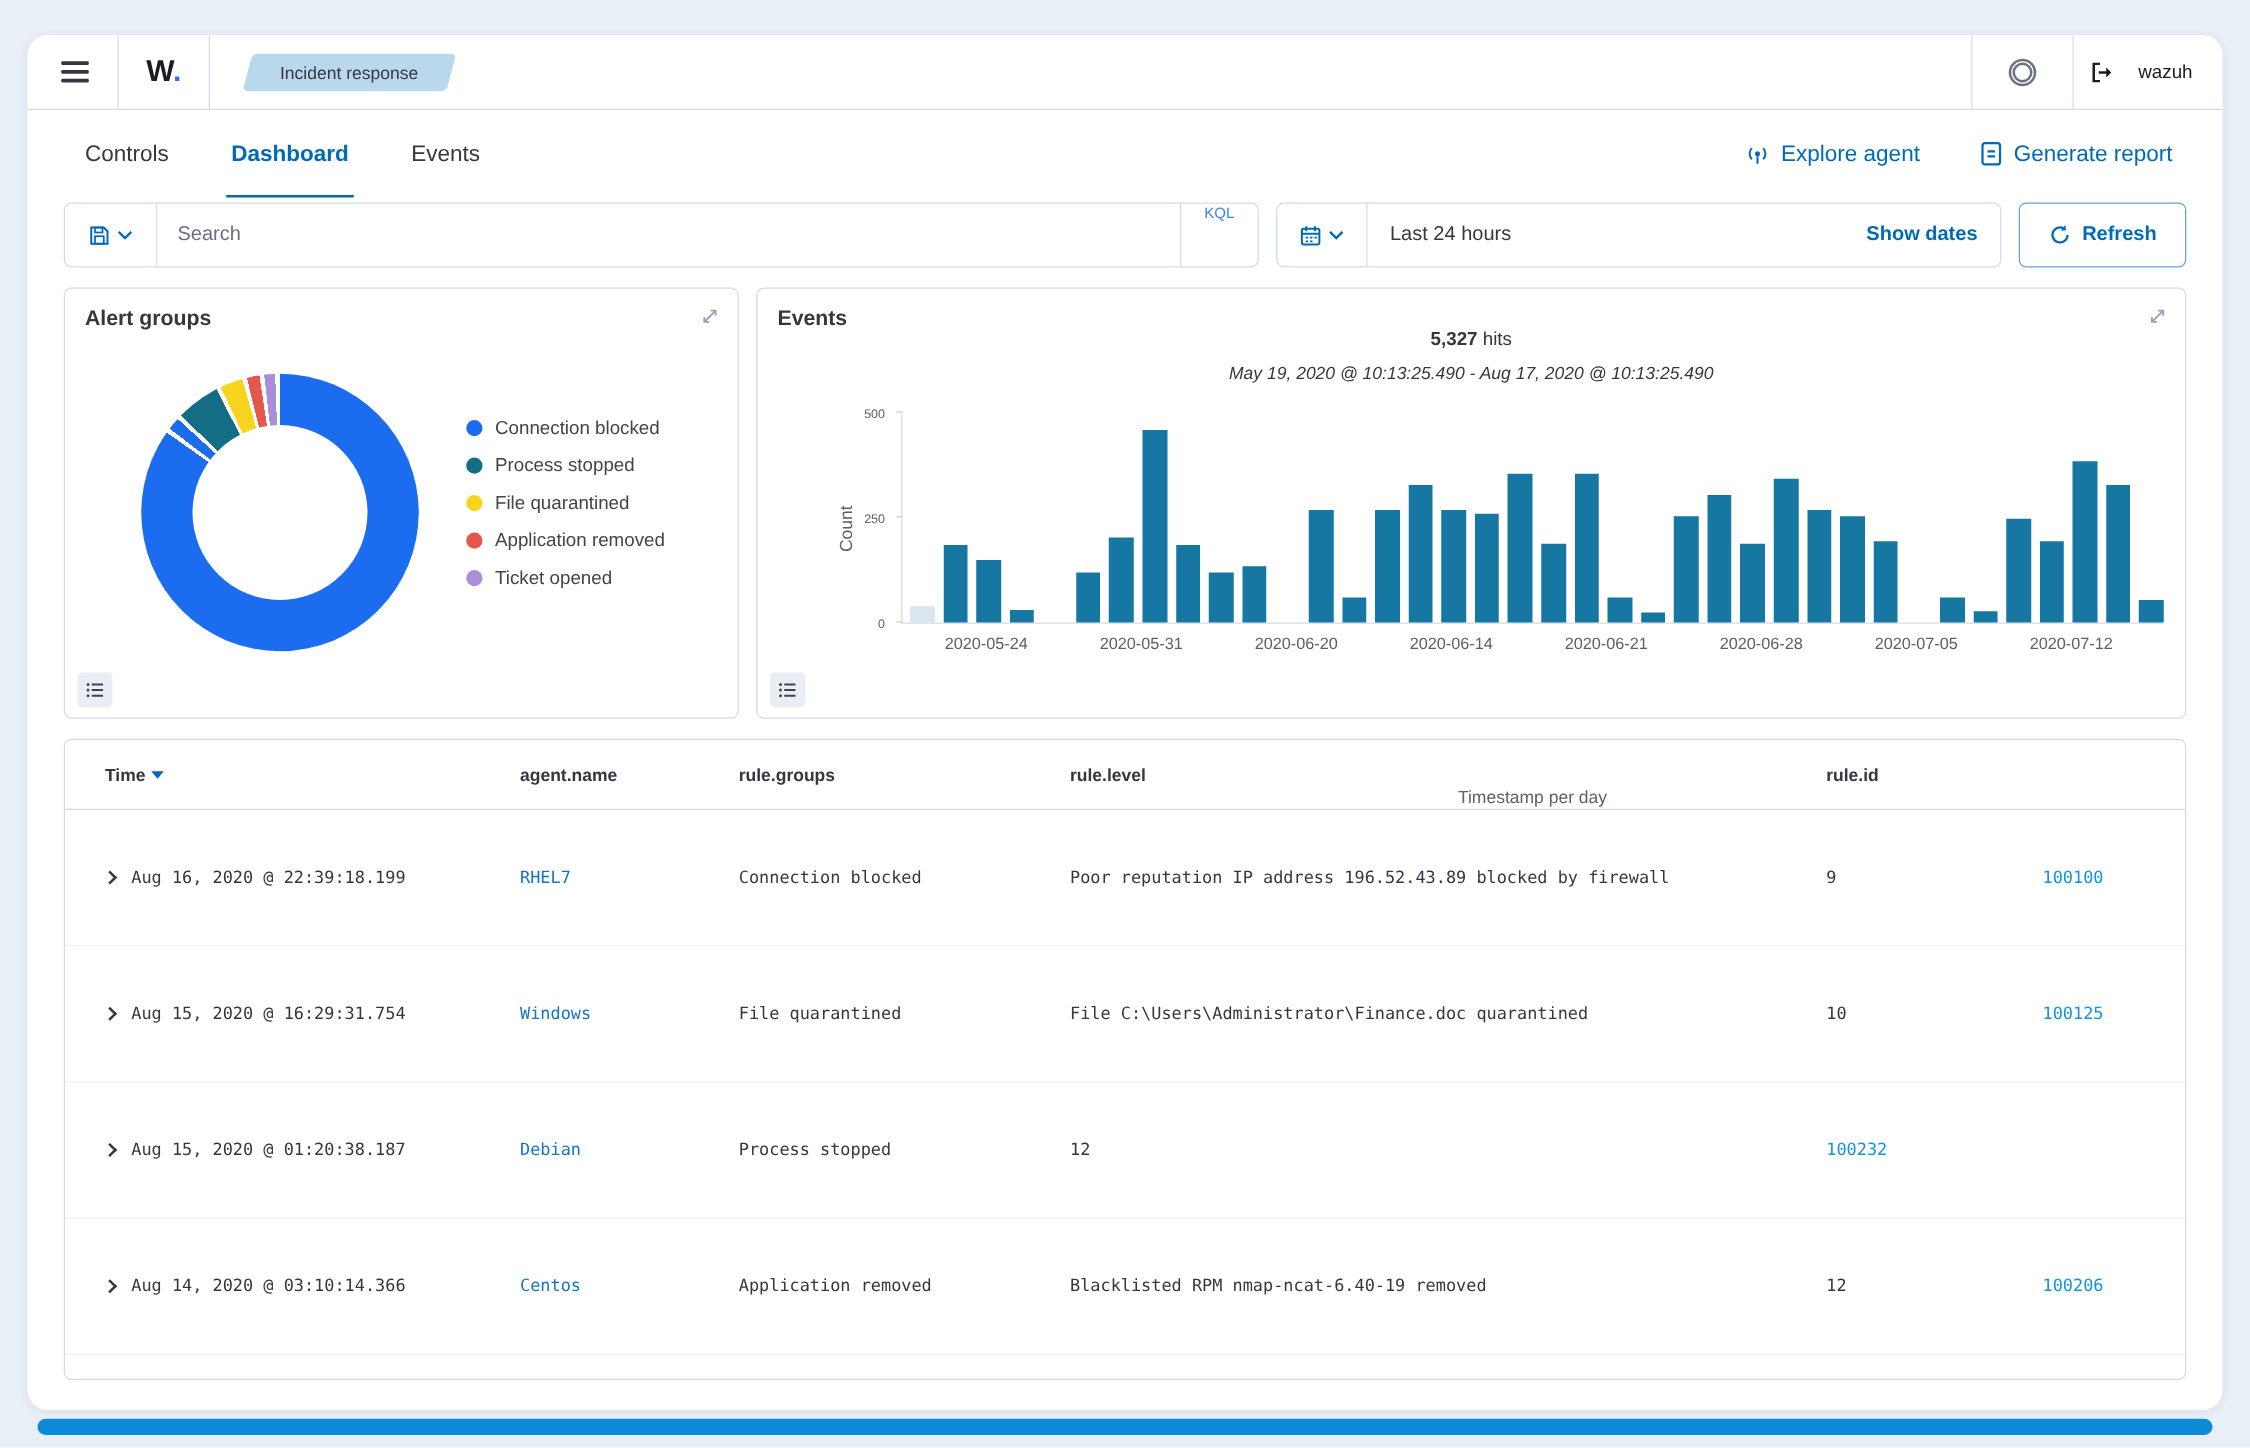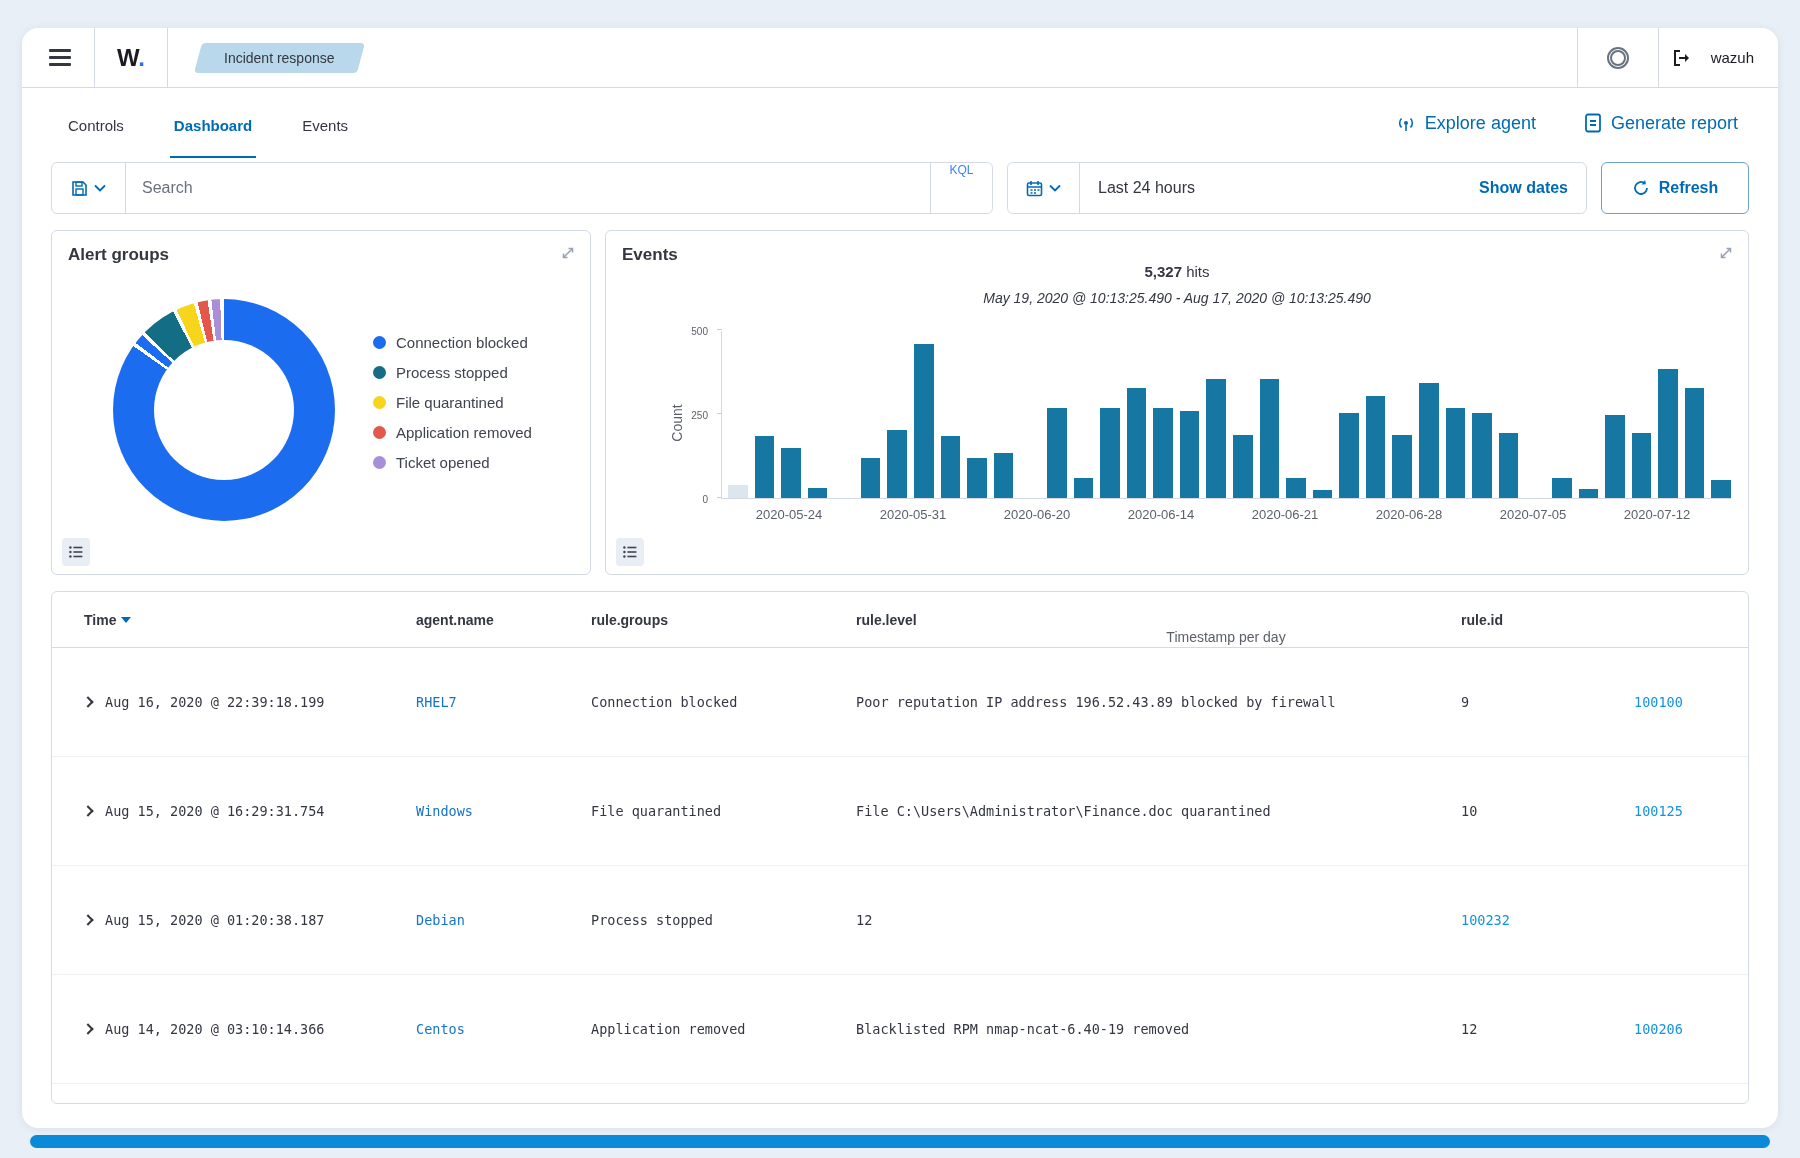--- a/index.html
+++ b/index.html
@@ -25,38 +25,38 @@
   .crumb-label { position:relative; font-size:14px; color:#343741; }
   .topbar-right { margin-left:auto; display:flex; align-items:center; }
   .ring-icon { width:22px; height:22px; border:2px solid #6a7380; border-radius:50%;
     display:flex; align-items:center; justify-content:center; }
   .ring-icon::after { content:""; width:12px; height:12px; border:2px solid #6a7380; border-radius:50%; }
   .account { display:flex; align-items:center; gap:20px; font-size:15px; color:#1a1c21; cursor:pointer; }
 
   
   .tabrow { height:70px; display:flex; align-items:center; padding:0 40px 0 42px; }
   .tab-bar { display:flex; align-items:flex-end; height:100%; }
-  .tab { font-size:15px; color:#343741; padding:0 4px 22px; margin-right:42px; cursor:pointer; border-bottom:2px solid transparent;margin-top:24px; }
+  .tab { font-size:18px; color:#343741; padding:0 4px 22px; margin-right:42px; cursor:pointer; border-bottom:2px solid transparent;margin-top:24px; }
   .tab.active { color:#006BB4; font-weight:bold; border-bottom-color:#006BB4; }
   .header-actions { margin-left:auto; display:flex; align-items:center; gap:48px; }
   .hdr-action { display:flex; align-items:center; gap:9px; color:#006BB4; font-size:18px; cursor:pointer; }
 
   
   .searchrow { margin:4px 29px 0; display:flex; align-items:stretch; height:52px; gap:14px; }
   .query-group { flex:1; display:flex; border:1px solid #d3dae6; border-radius:6px; background:#fff; overflow:hidden; }
   .save-seg { width:74px; display:flex; align-items:center; justify-content:center; gap:6px; border-right:1px solid #d3dae6; cursor:pointer; }
   .search-input { flex:1; border:0; outline:none; font-size:16px; padding:0 16px; color:#343741; font-family:"Liberation Sans",sans-serif; }
   .search-input::placeholder { color:#69707d; opacity:1; }
   .kql-seg { width:62px; display:flex; align-items:flex-start; justify-content:center; border-left:1px solid #d3dae6;
     color:#3b82f6; font-size:12px; cursor:pointer; }
   .date-group { width:580px; display:flex; align-items:center; border:1px solid #d3dae6; border-radius:6px; background:#fff; }
   .cal-seg { width:72px; height:100%; display:flex; align-items:center; justify-content:center; gap:6px; border-right:1px solid #d3dae6; cursor:pointer; }
   .timerange { font-size:16px; color:#343741; padding:0 18px; cursor:pointer; }
   .showdates { margin-left:auto; padding-right:18px; color:#006BB4; font-weight:bold; font-size:16px; cursor:pointer; }
-  .refresh-btn { width:148px; border:1px solid #6ba1d2; border-radius:6px; background:#fff; color:#006BB4;
+  .refresh-btn { width:134px; border:1px solid #6ba1d2; border-radius:6px; background:#fff; color:#006BB4;
     font-size:16px; font-weight:bold; display:flex; align-items:center; justify-content:center; gap:9px; cursor:pointer; }
 
   
   .panels { margin:16px 29px 0; display:flex; gap:14px; height:345px; }
   .panel { border:1px solid #d3dae6; border-radius:6px; background:#fff; position:relative; }
   .panel-title { position:absolute; left:16px; top:14px; font-size:17px; font-weight:bold; color:#343741; }
   .expand-btn { position:absolute; right:12px; top:12px; width:20px; height:20px; cursor:pointer; }
   .list-btn { position:absolute; left:10px; bottom:8px; width:28px; height:28px; background:#e9edf4; border-radius:4px;
     display:flex; align-items:center; justify-content:center; cursor:pointer; }
 

